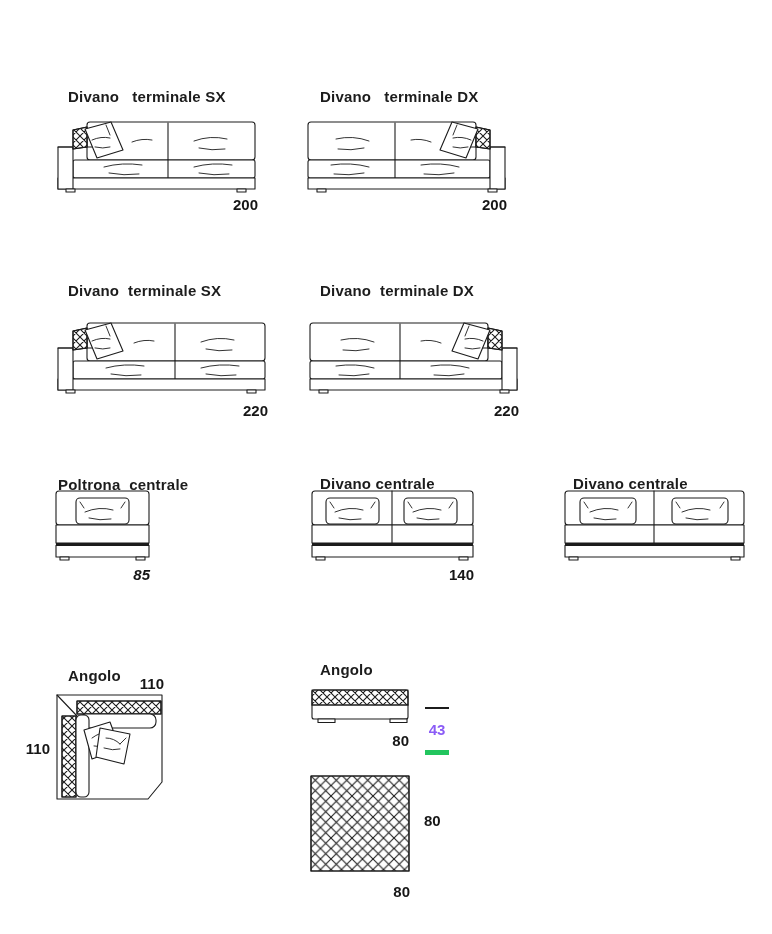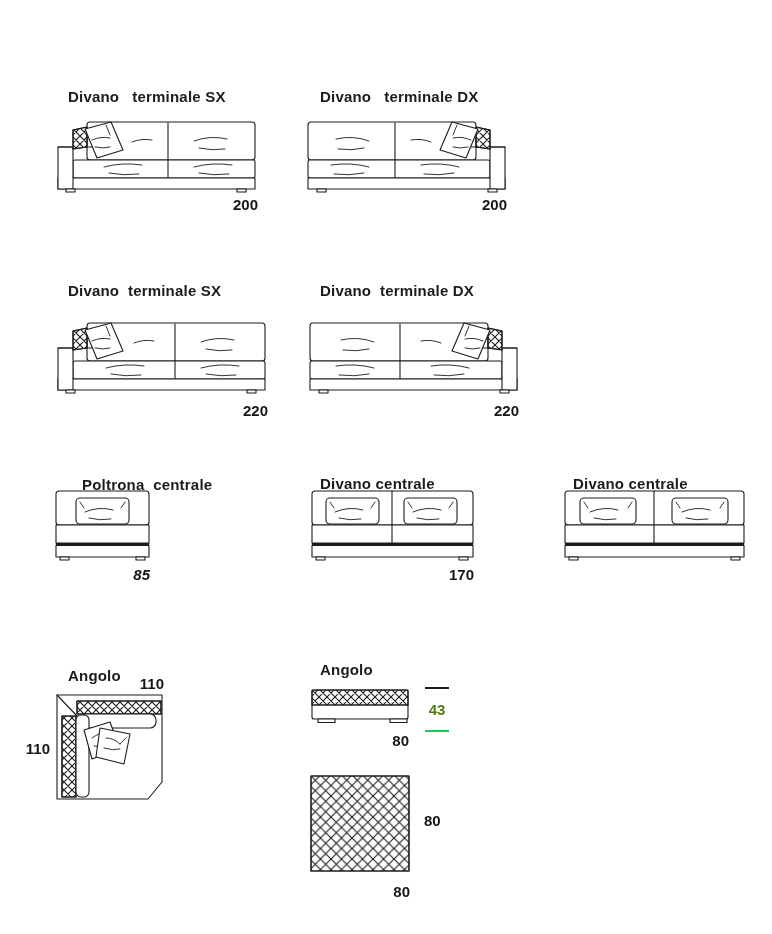--- a/index.html
+++ b/index.html
@@ -11,23 +11,23 @@
     position:absolute;margin:10px;font-size:15px;font-weight:bold;letter-spacing:.2px;
     color:#1c1c1c;white-space:pre;line-height:16px;
   }
   .dim{
     position:absolute;font-size:15px;font-weight:bold;color:#161616;
     text-align:right;line-height:16px;
   }
   .dim.right{text-align:left;}
   .dim.vside{text-align:right;}
   .vdim{
-    position:absolute;border-top:2px solid #1c1c1c;border-bottom:2px solid #22c55e;
+    position:absolute;border-top:2px solid #1c1c1c;border-bottom:5px solid #22c55e;
     display:flex;align-items:center;justify-content:center;
-    font-size:15px;font-weight:bold;color:#4d7c0f;
+    font-size:15px;font-weight:bold;color:#8b5cf6;margin-top:20px;
   }
   svg.drawing{position:absolute;overflow:visible;}
   .drawing rect,.drawing line,.drawing path,.drawing polygon{
     stroke:#1c1c1c;fill:none;stroke-width:1.1;stroke-linecap:round;stroke-linejoin:round;
   }
   .drawing .f{fill:#ffffff;}
   .drawing .hatch{fill:url(#xh);}
   .drawing .hatch2{fill:url(#xh2);}
   .drawing .solid{fill:#1c1c1c;stroke:none;}
   .drawing .thin{stroke-width:0.9;}
@@ -98,21 +98,21 @@
     </g>
   </svg>
   <div class="dim" style="left:56px;top:403px;width:212px;">220</div>
 
   <h2 class="fig-title" style="left:310px;top:273px;">Divano  terminale DX</h2>
   <svg class="drawing" style="left:307px;top:321px;" width="212" height="76" viewBox="0 0 212 76">
     <use href="#sofa220" transform="translate(212 0) scale(-1 1)"></use>
   </svg>
   <div class="dim" style="left:307px;top:403px;width:212px;">220</div>
 
-  <h2 class="fig-title" style="left:72px;top:467px;">Poltrona  centrale</h2>
+  <h2 class="fig-title" style="left:48px;top:467px;">Poltrona  centrale</h2>
   <svg class="drawing" style="left:55px;top:490px;" width="95" height="71" viewBox="0 0 95 71">
     <rect class="f" x="1" y="1" width="93" height="34" rx="3"></rect>
     <rect class="f" x="1" y="35" width="93" height="18"></rect>
     <rect class="solid" x="1" y="53" width="93" height="2.4"></rect>
     <rect class="f" x="1" y="55.4" width="93" height="11.6"></rect>
     <rect class="f" x="5" y="67" width="9" height="3"></rect>
     <rect class="f" x="81" y="67" width="9" height="3"></rect>
     <rect class="f" x="21" y="8" width="53" height="26" rx="4"></rect>
     <path class="thin" d="M30,22 q14,-6 28,-2 M34,28 q11,3 22,1 M25,12 l4,6 M70,12 l-4,6"></path>
   </svg>
@@ -125,21 +125,21 @@
     <line x1="81" y1="1" x2="81" y2="53"></line>
     <rect class="solid" x="1" y="53" width="161" height="2.4"></rect>
     <rect class="f" x="1" y="55.4" width="161" height="11.6"></rect>
     <rect class="f" x="5" y="67" width="9" height="3"></rect>
     <rect class="f" x="148" y="67" width="9" height="3"></rect>
     <rect class="f" x="15" y="8" width="53" height="26" rx="4"></rect>
     <path class="thin" d="M24,22 q14,-6 28,-2 M28,28 q11,3 22,1 M19,12 l4,6 M64,12 l-4,6"></path>
     <rect class="f" x="93" y="8" width="53" height="26" rx="4"></rect>
     <path class="thin" d="M102,22 q14,-6 28,-2 M106,28 q11,3 22,1 M97,12 l4,6 M142,12 l-4,6"></path>
   </svg>
-  <div class="dim" style="left:311px;top:567px;width:163px;">170</div>
+  <div class="dim" style="left:311px;top:567px;width:163px;">140</div>
 
   <h2 class="fig-title" style="left:563px;top:466px;">Divano centrale</h2>
   <svg class="drawing" style="left:564px;top:490px;" width="181" height="71" viewBox="0 0 181 71">
     <rect class="f" x="1" y="1" width="179" height="34" rx="3"></rect>
     <rect class="f" x="1" y="35" width="179" height="18"></rect>
     <line x1="90" y1="1" x2="90" y2="53"></line>
     <rect class="solid" x="1" y="53" width="179" height="2.4"></rect>
     <rect class="f" x="1" y="55.4" width="179" height="11.6"></rect>
     <rect class="f" x="5" y="67" width="9" height="3"></rect>
     <rect class="f" x="167" y="67" width="9" height="3"></rect>

